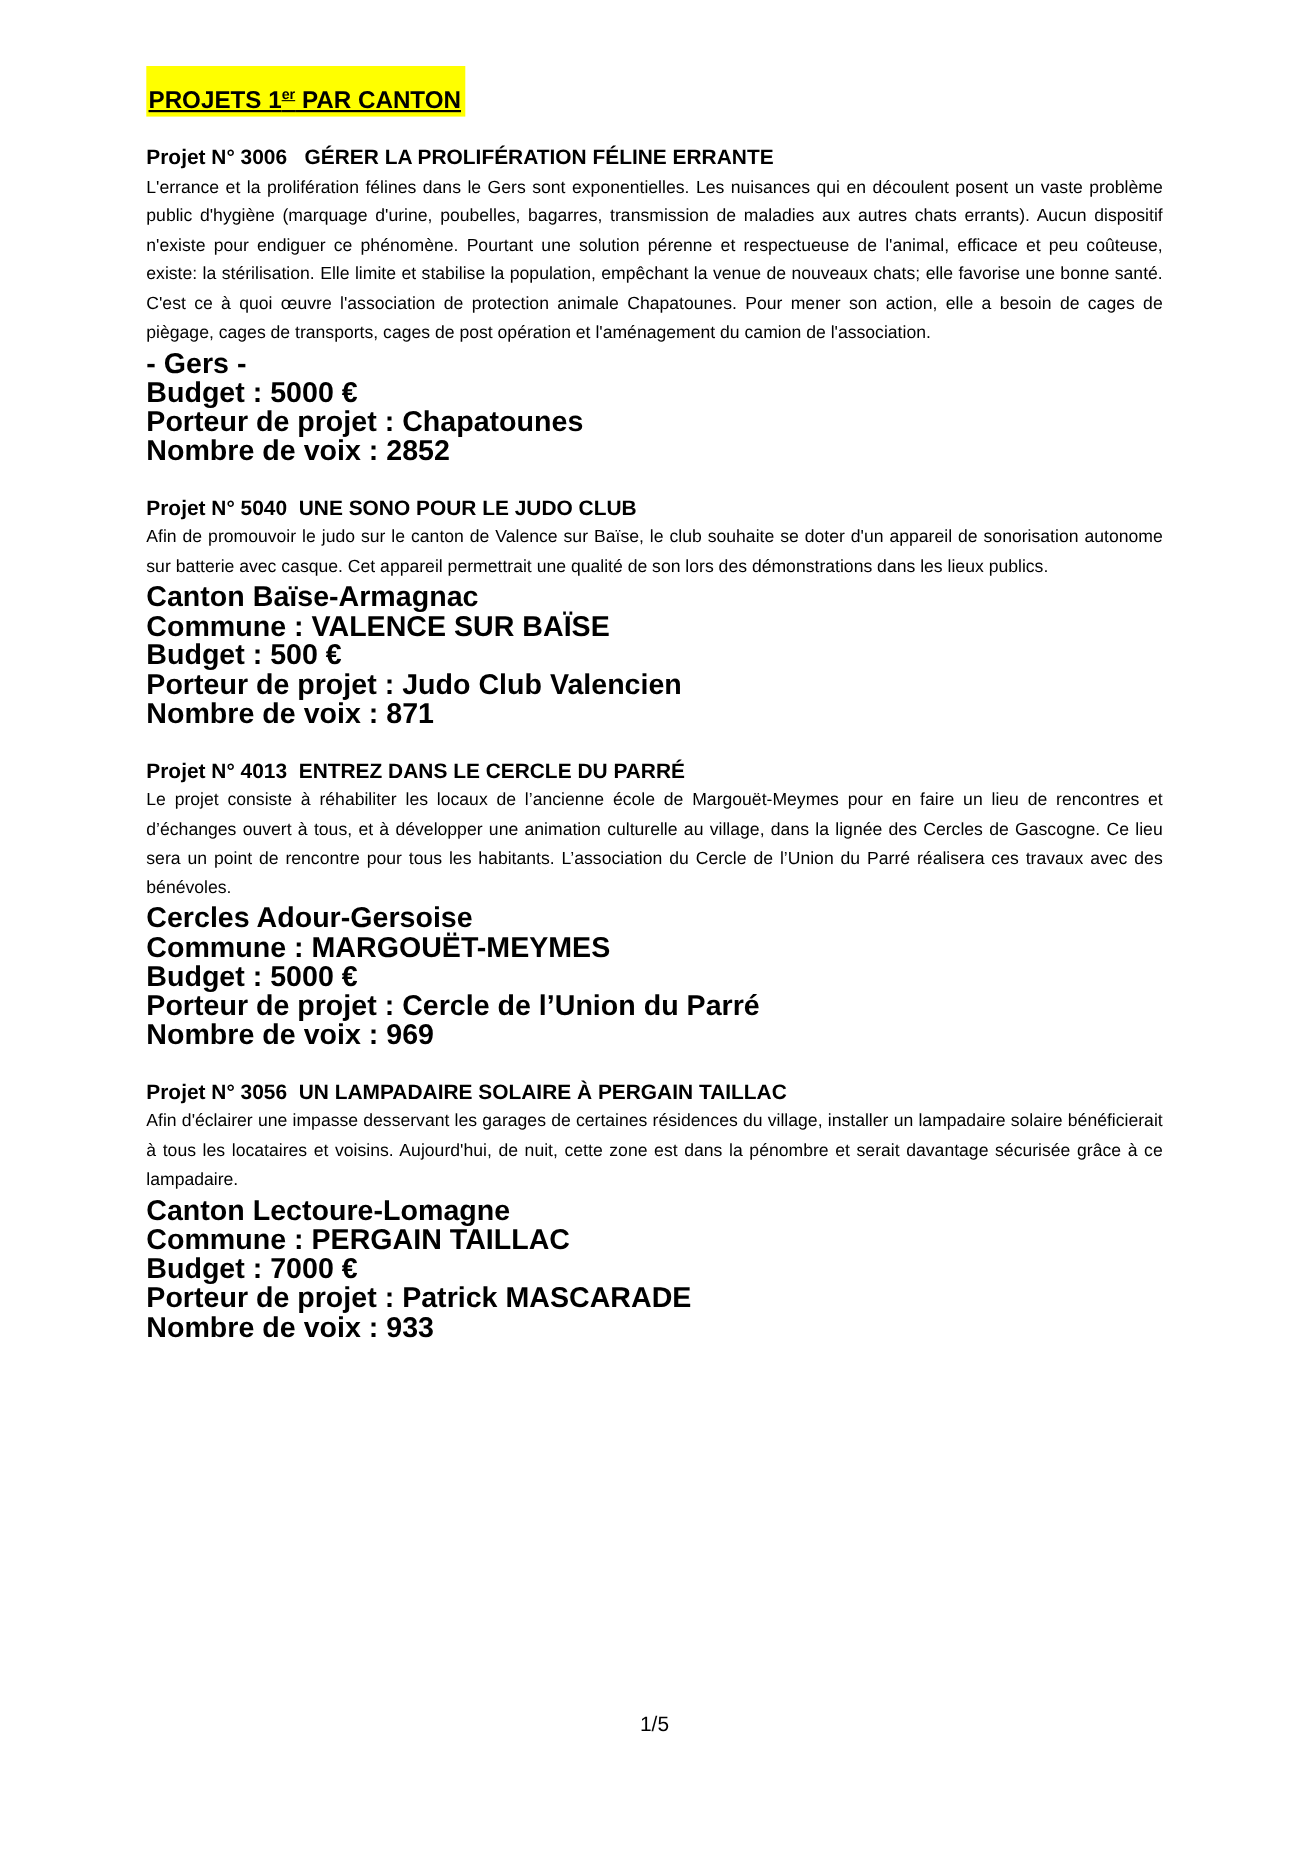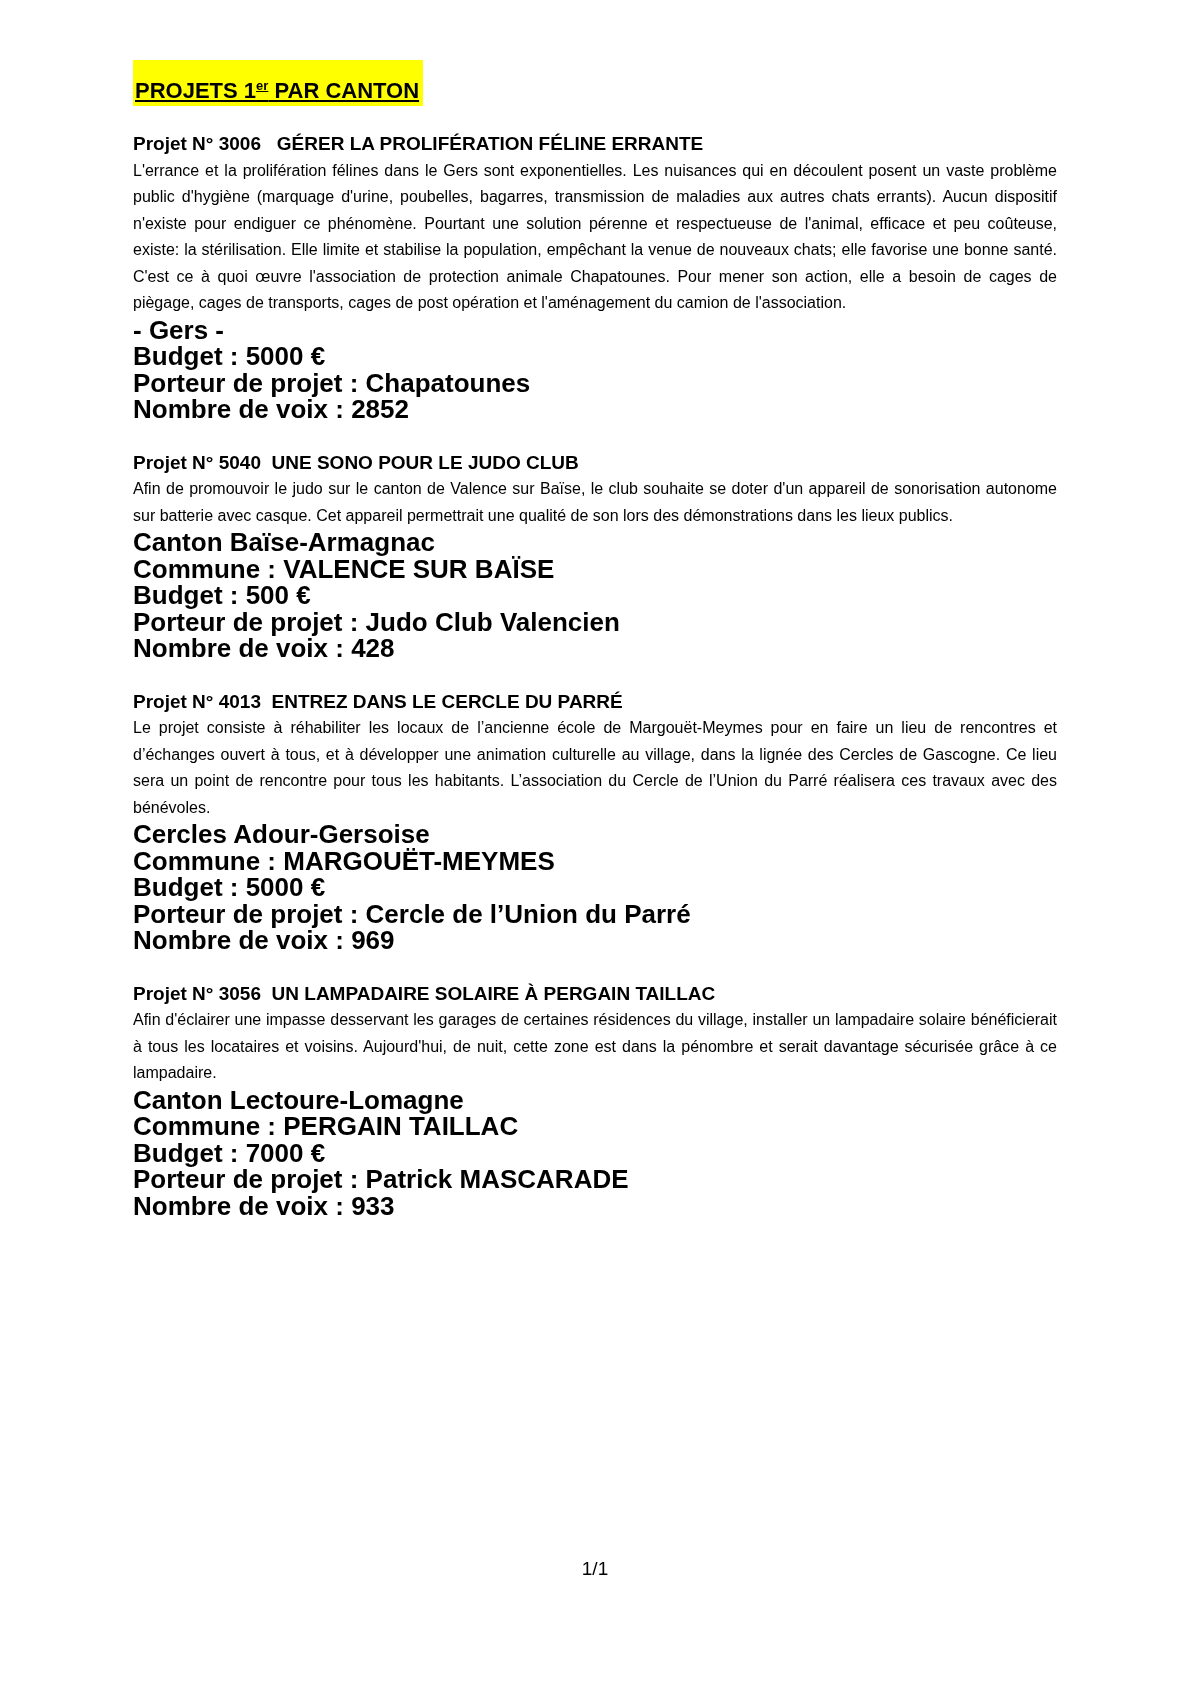--- a/index.html
+++ b/index.html
@@ -91,21 +91,21 @@
     <div class="meta-line">Nombre de voix : 2852</div>
   </section>
 
   <section class="project">
     <div class="project-heading">Projet N° 5040  UNE SONO POUR LE JUDO CLUB</div>
     <p class="project-desc">Afin de promouvoir le judo sur le canton de Valence sur Baïse, le club souhaite se doter d'un appareil de sonorisation autonome sur batterie avec casque. Cet appareil permettrait une qualité de son lors des démonstrations dans les lieux publics.</p>
     <div class="meta-line">Canton Baïse-Armagnac</div>
     <div class="meta-line">Commune : VALENCE SUR BAÏSE</div>
     <div class="meta-line">Budget : 500 €</div>
     <div class="meta-line">Porteur de projet : Judo Club Valencien</div>
-    <div class="meta-line">Nombre de voix : 428</div>
+    <div class="meta-line">Nombre de voix : 871</div>
   </section>
 
   <section class="project">
     <div class="project-heading">Projet N° 4013  ENTREZ DANS LE CERCLE DU PARRÉ</div>
     <p class="project-desc">Le projet consiste à réhabiliter les locaux de l’ancienne école de Margouët-Meymes pour en faire un lieu de rencontres et d’échanges ouvert à tous, et à développer une animation culturelle au village, dans la lignée des Cercles de Gascogne. Ce lieu sera un point de rencontre pour tous les habitants. L’association du Cercle de l’Union du Parré réalisera ces travaux avec des bénévoles.</p>
     <div class="meta-line">Cercles Adour-Gersoise</div>
     <div class="meta-line">Commune : MARGOUËT-MEYMES</div>
     <div class="meta-line">Budget : 5000 €</div>
     <div class="meta-line">Porteur de projet : Cercle de l’Union du Parré</div>
     <div class="meta-line">Nombre de voix : 969</div>
@@ -116,13 +116,13 @@
     <p class="project-desc">Afin d'éclairer une impasse desservant les garages de certaines résidences du village, installer un lampadaire solaire bénéficierait à tous les locataires et voisins. Aujourd'hui, de nuit, cette zone est dans la pénombre et serait davantage sécurisée grâce à ce lampadaire.</p>
     <div class="meta-line">Canton Lectoure-Lomagne</div>
     <div class="meta-line">Commune : PERGAIN TAILLAC</div>
     <div class="meta-line">Budget : 7000 €</div>
     <div class="meta-line">Porteur de projet : Patrick MASCARADE</div>
     <div class="meta-line">Nombre de voix : 933</div>
   </section>
 
 </div>
 
-<div class="page-footer">1/1</div>
+<div class="page-footer">1/5</div>
 
 </body></html>

